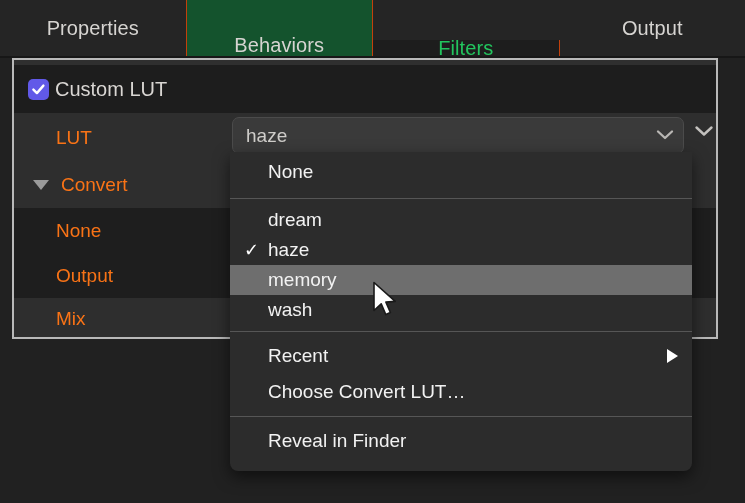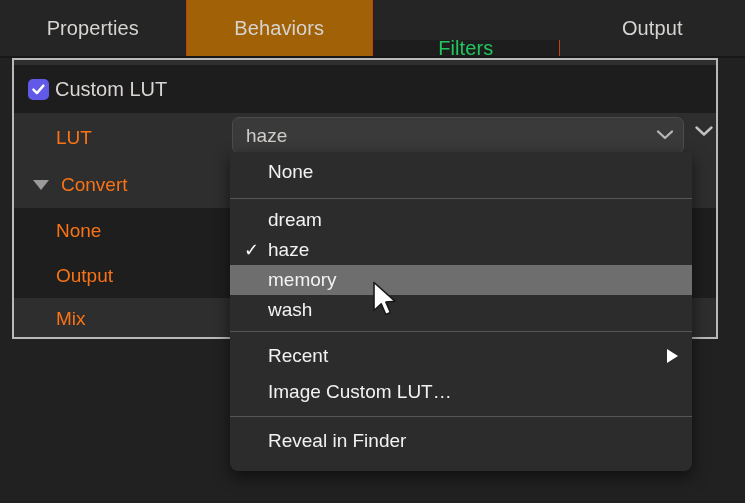--- a/index.html
+++ b/index.html
@@ -38,21 +38,21 @@
     align-items: center;
     justify-content: center;
     font-size: 20px;
     color: #d6d4d1;
     background: #252525;
     border-right: 1px solid #c2410c;
     box-sizing: border-box;
     letter-spacing: .1px;
   }
   .tab:last-child { border-right: none; }
-  .tab.dim   { background: #a16207; }
+  .tab.dim   { background: #14532d; align-items: flex-end; }
   .tab.active {
     background: #1d1d1d;
     color: #22c55e;
     font-weight: normal;
     margin-top: 40px;
   }
   .tabbar-bottom {
     position: absolute;
     left: 0; top: 56px;
     width: 745px; height: 2px;
@@ -301,21 +301,21 @@
     <div class="menu-sep"></div>
 
     <div>
       <div class="menu-item tall">
         <span class="check-slot"></span>
         <span class="mi-label">Recent</span>
         <span class="submenu-arrow"></span>
       </div>
       <div class="menu-item tall">
         <span class="check-slot"></span>
-        <span class="mi-label">Image Custom LUT…</span>
+        <span class="mi-label">Choose Convert LUT…</span>
       </div>
     </div>
     <div class="menu-sep"></div>
 
     <div>
       <div class="menu-item tall">
         <span class="check-slot"></span>
         <span class="mi-label">Reveal in Finder</span>
       </div>
     </div>

